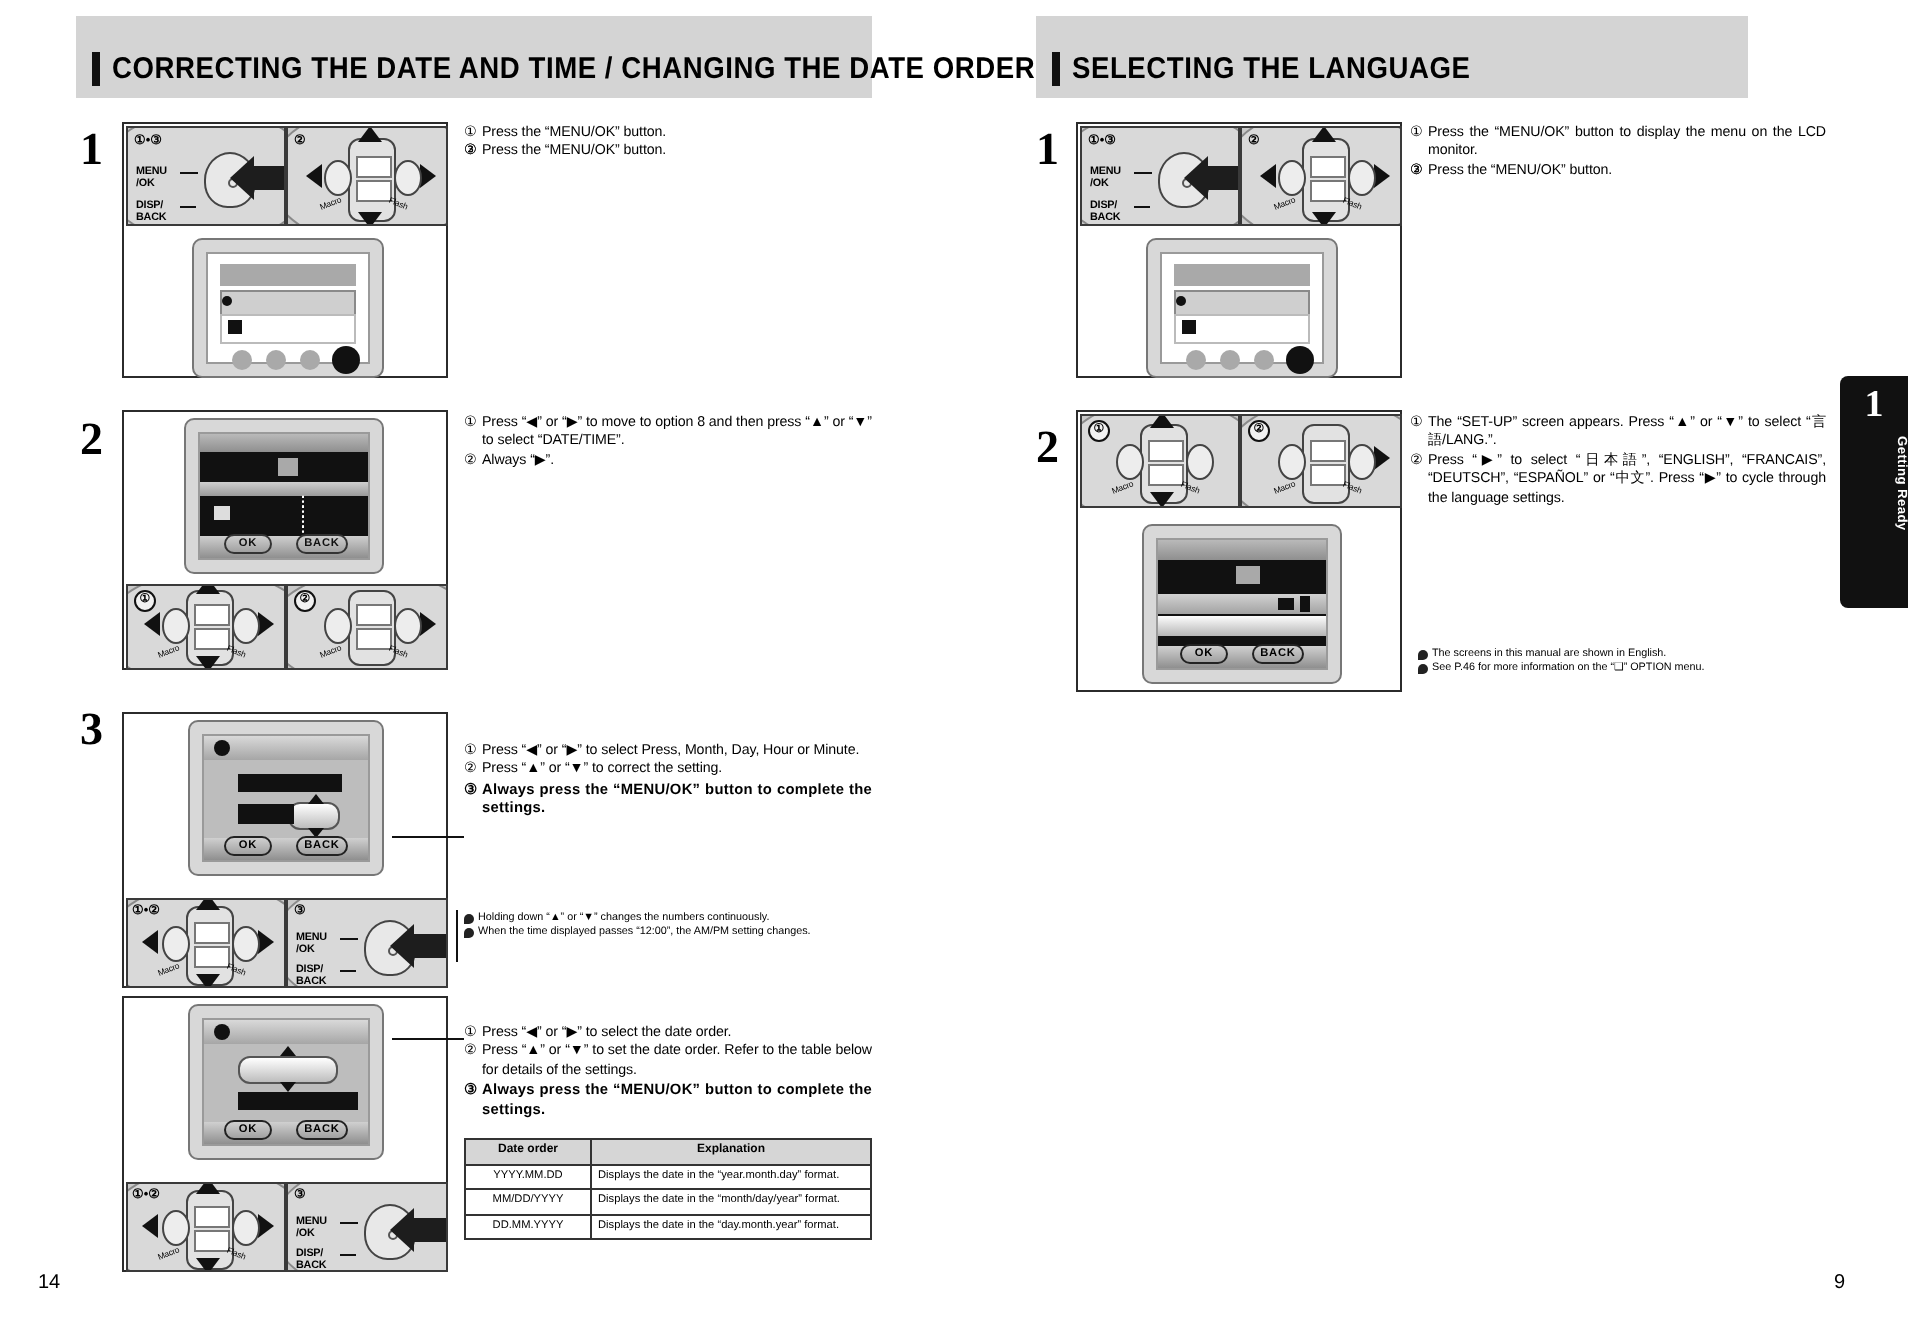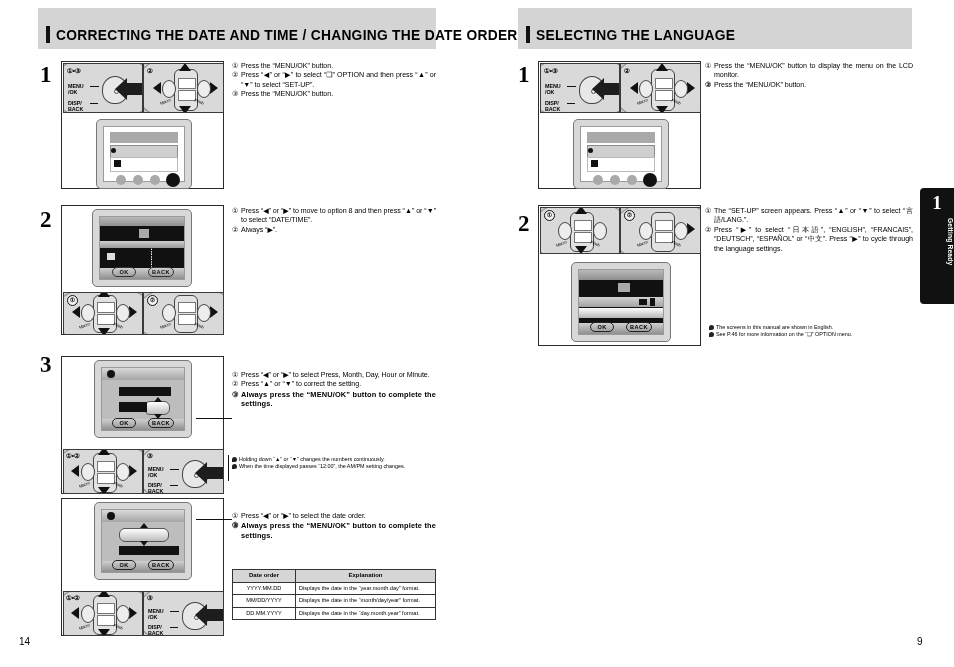--- a/index.html
+++ b/index.html
@@ -139,21 +139,21 @@
         <div class="gry" style="left:12px;top:48px;width:10px;height:10px;border-radius:50%;"></div>
         <div class="gry" style="left:29px;top:48px;width:10px;height:10px;border-radius:50%;"></div>
         <div class="gry" style="left:46px;top:48px;width:10px;height:10px;border-radius:50%;"></div>
         <div class="blk" style="left:62px;top:46px;width:14px;height:14px;border-radius:50%;"></div>
       </div>
     </div>
   </div>
 
   <div class="txt" style="left:232px;top:62px;width:204px;">
     <span class="it"><span class="n">①</span><span>Press the “MENU/OK” button.</span></span>
-    <span class="it"><span class="n">②</span><span>Press “◀” or “▶” to select “❑” OPTION and then press “▲” or “▼” to select “SET-UP”.</span></span>
+    <span class="it"><span class="n">②</span></span>
     <span class="it"><span class="n">③</span><span>Press the “MENU/OK” button.</span></span>
   </div>
 
   <div class="stepnum" style="left:40px;top:207px;">2</div>
 
   <div class="fig" style="left:61px;top:205px;width:163px;height:130px;">
     <div class="lcd" style="left:30px;top:3px;width:100px;height:78px;">
       <div class="lcd-in" style="background:#111;">
         <div class="bandtop" style="top:0;"></div>
         <div class="blk" style="left:14px;top:12px;width:24px;height:9px;"></div>
@@ -300,21 +300,21 @@
       <div class="handarrow" style="left:62px;top:17px;width:18px;"></div>
       <div class="lbl" style="left:4px;top:16px;">MENU<br>/OK</div>
       <div class="lbl" style="left:4px;top:32px;">DISP/<br>BACK</div>
       <div class="lead" style="left:26px;top:19px;width:9px;height:1px;"></div>
       <div class="lead" style="left:26px;top:35px;width:8px;height:1px;"></div>
     </div>
   </div>
 
   <div class="txt" style="left:232px;top:512px;width:204px;">
     <span class="it"><span class="n">①</span><span>Press “◀” or “▶” to select the date order.</span></span>
-    <span class="it"><span class="n">②</span></span>
+    <span class="it"><span class="n">②</span><span>Press “▲” or “▼” to set the date order. Refer to the table below for details of the settings.</span></span>
     <span class="it b"><span class="n">③</span><span>Always press the “MENU/OK” button to complete the settings.</span></span>
   </div>
   <div class="lead" style="left:196px;top:519px;width:36px;height:1px;"></div>
 
   <table class="dt" style="left:232px;top:569px;width:204px;">
     <tbody>
         <tr>
       <th style="width:56px;">Date order</th>
       <th>Explanation</th>
     </tr>
@@ -331,21 +331,21 @@
       <td class="e">Displays the date in the “day.month.year” format.</td>
     </tr>
   </tbody>
     </table>
 
   <div class="pgnum" style="left:19px;top:636px;">14</div>
 </div>
 
 <div class="page right">
 
-  <div class="sec-head" style="left:41px;top:8px;width:394px;height:41px;">
+  <div class="sec-head" style="left:41px;top:8px;width:356px;height:41px;">
     <div class="bar"></div>
     <div class="ttl">SELECTING THE LANGUAGE</div>
   </div>
 
   <div class="stepnum" style="left:41px;top:62px;">1</div>
 
   <div class="fig" style="left:61px;top:61px;width:163px;height:128px;">
     <div class="ctrl" style="left:1px;top:1px;width:80px;height:50px;">
       <div class="oval" style="left:-14px;top:-10px;width:105px;height:66px;"></div>
       <div class="circ-btn" style="left:38px;top:12px;width:24px;height:26px;"></div>

